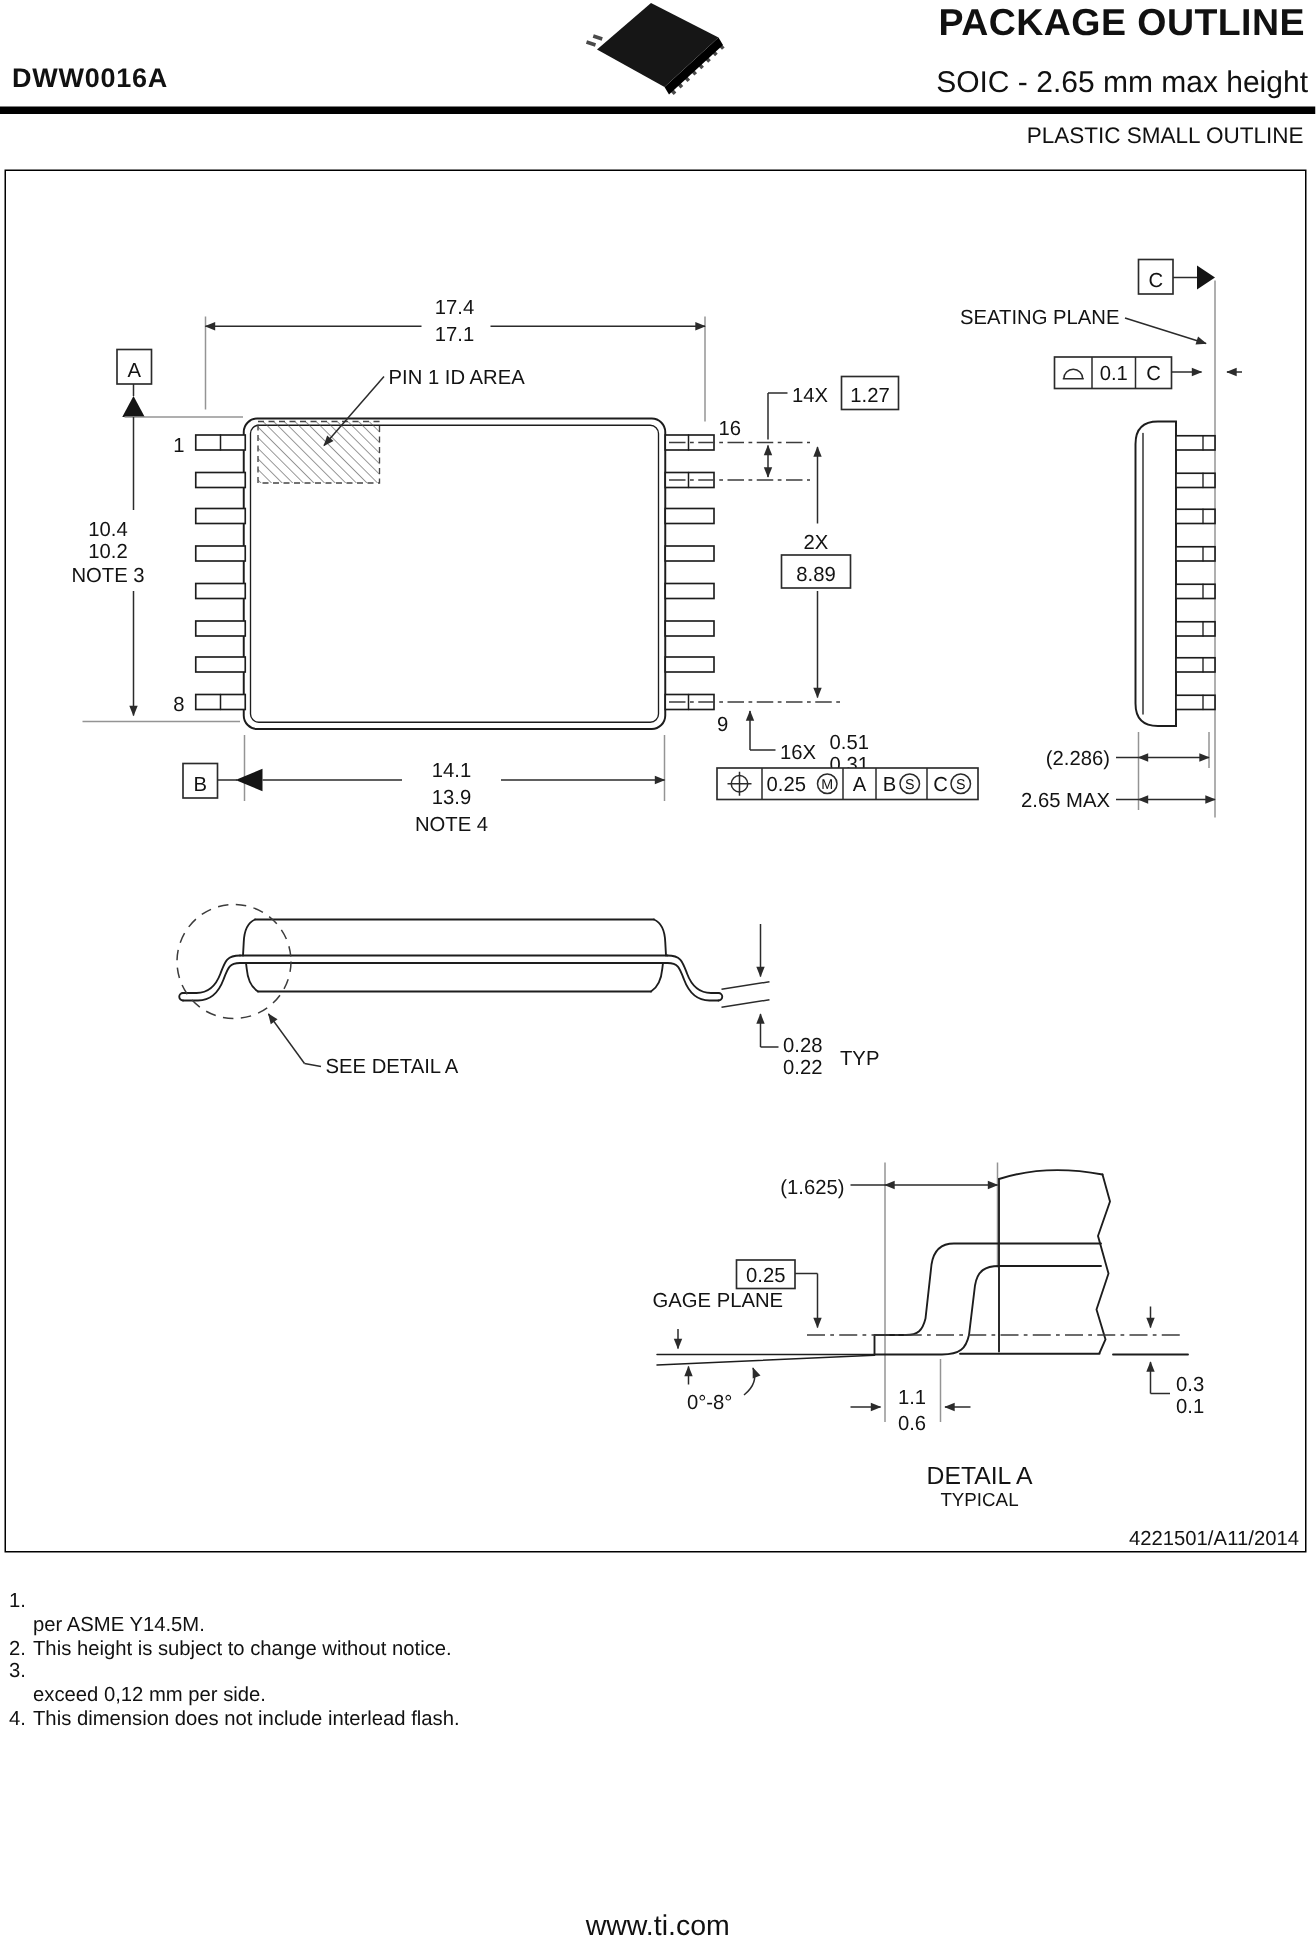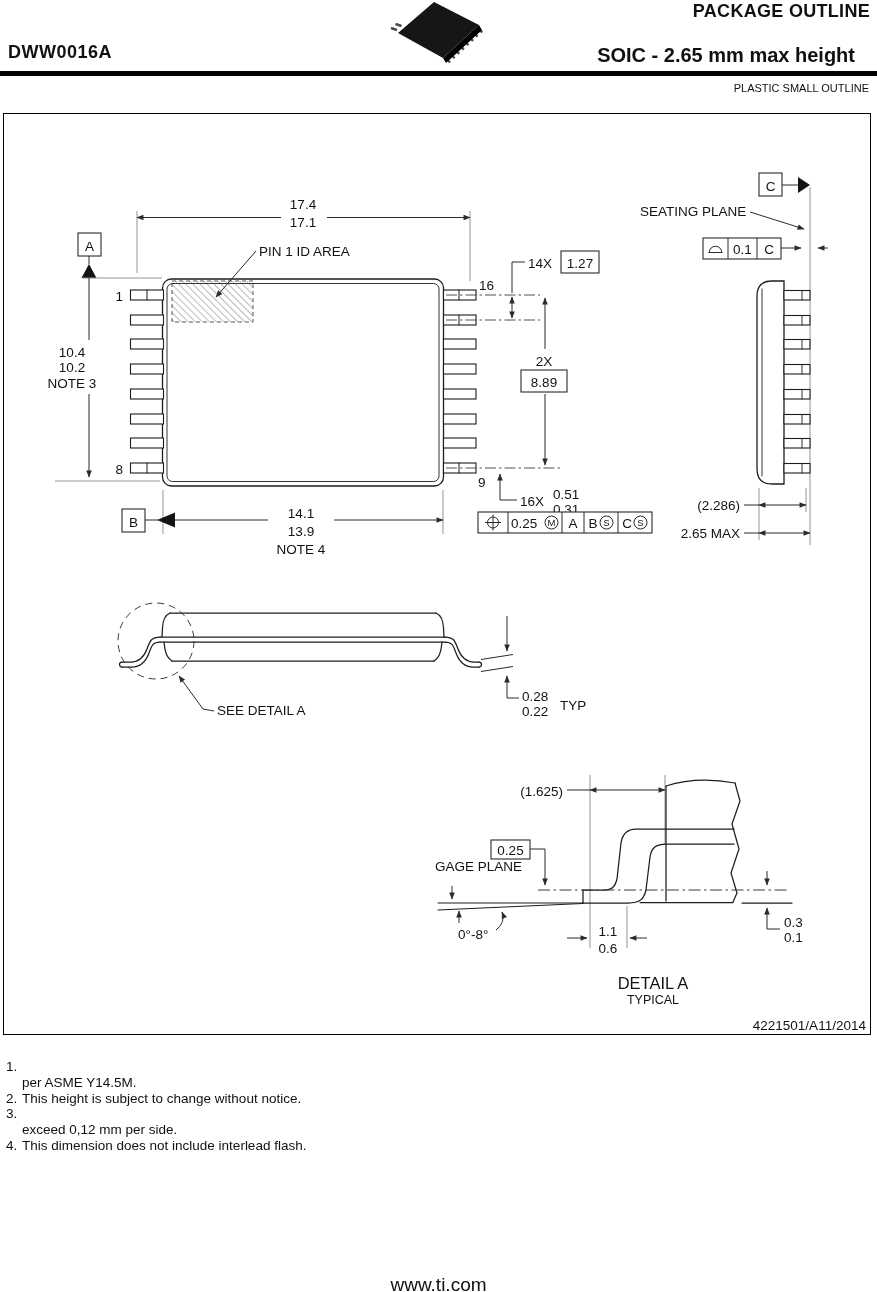--- a/index.html
+++ b/index.html
@@ -1,23 +1,23 @@
 <!DOCTYPE html>
 <html><head>
 <meta charset="utf-8">
 <style>
   html,body{margin:0;padding:0;background:#fff;}
   body{width:877px;height:1292px;position:relative;font-family:"Liberation Sans",sans-serif;color:#111;overflow:hidden;}
   .abs{position:absolute;}
   
   .part-number{left:8px;top:42px;font-size:18px;font-weight:bold;letter-spacing:.5px;}
-  .doc-title{right:7px;top:1px;font-size:18px;font-weight:bold;text-align:right;letter-spacing:.3px;}
-  .doc-subtitle{right:22px;top:44px;font-size:20px;font-weight:bold;text-align:right;}
+  .doc-title{right:7px;top:1px;font-size:25px;font-weight:bold;text-align:right;letter-spacing:.3px;}
+  .doc-subtitle{right:5px;top:44px;font-size:20px;font-weight:normal;text-align:right;}
   .header-rule{left:0;top:71px;width:877px;height:5px;background:#000;}
-  .package-type{right:8px;top:82px;font-size:11px;text-align:right;}
+  .package-type{right:8px;top:82px;font-size:15px;text-align:right;}
   
   .drawing-border{left:3px;top:113px;width:868px;height:922px;border:1.6px solid #000;box-sizing:border-box;}
   
   svg.sheet{left:0;top:0;}
   .geo{stroke:#1d1d1d;stroke-width:1.25;fill:none;stroke-linecap:round;}
   .pin{fill:#fff;stroke:#1d1d1d;stroke-width:1.1;}
   .bodyf{fill:#fff;stroke:#1d1d1d;stroke-width:1.3;}
   .dim{stroke:#2b2b2b;stroke-width:1;fill:none;}
   .ext{stroke:#949494;stroke-width:1;fill:none;}
   .ctr{stroke:#3c3c3c;stroke-width:.9;stroke-dasharray:11 3 2.5 3;fill:none;}

